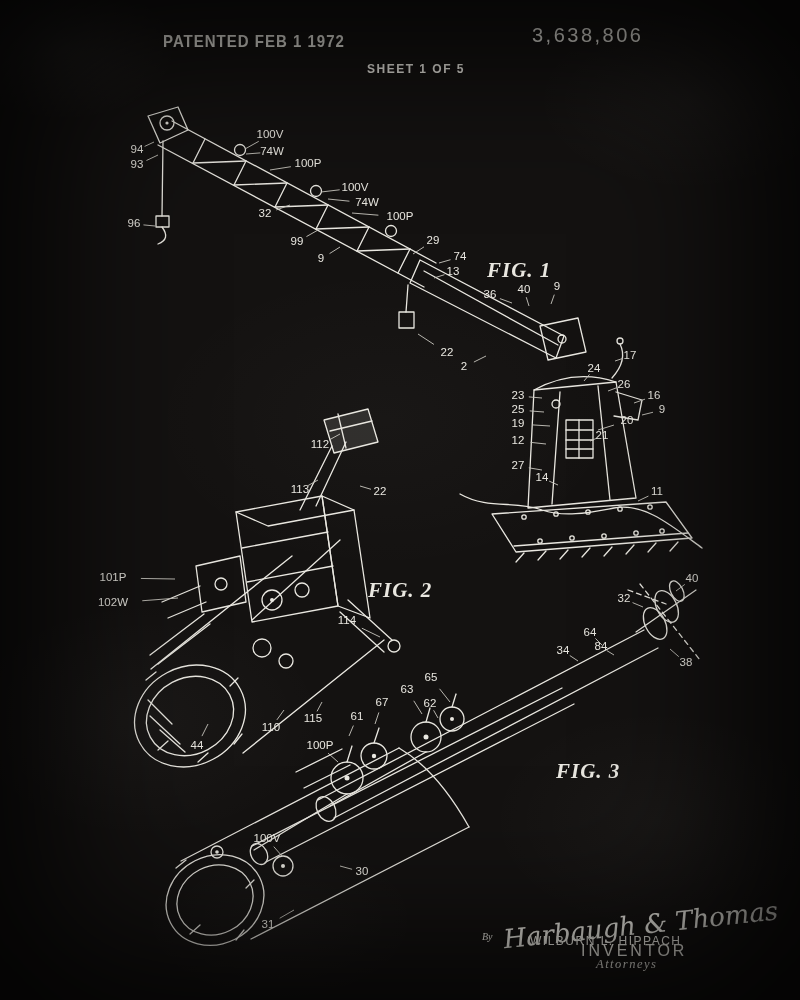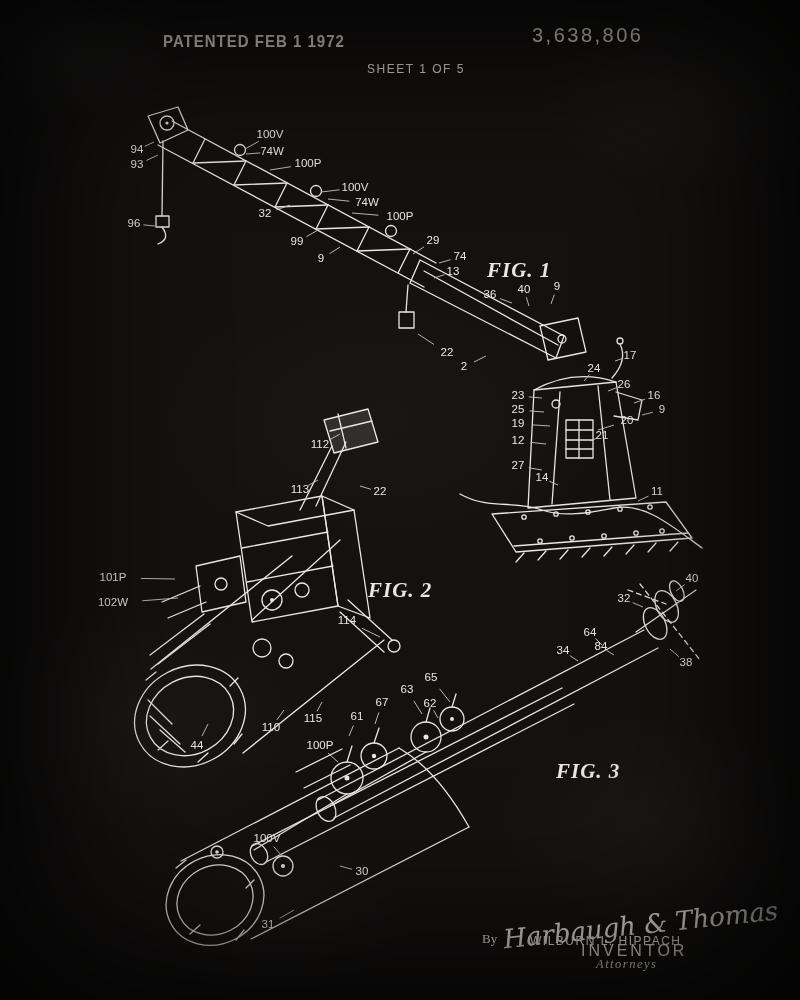--- a/index.html
+++ b/index.html
@@ -35,33 +35,33 @@
     left:163px;top:33px;
     font-size:15px;font-weight:bold;letter-spacing:1px;
     transform:scaleY(1.08);
   }
   .patent-number{
     left:532px;top:24px;
     font-size:20px;font-weight:400;letter-spacing:2.5px;
   }
   .sheet{
     left:367px;top:62px;
-    font-size:12px;font-weight:normal;letter-spacing:1.5px;
+    font-size:12px;font-weight:bold;letter-spacing:1.5px;
   }
   .inventor-label{
     left:581px;top:942px;
     font-size:16px;letter-spacing:3px;
   }
   .inventor-name{
     left:530px;top:934px;
     font-size:12px;letter-spacing:1.5px;
   }
   .by-label{
     left:482px;top:931px;
-    font-size:13px;
+    font-size:10px;font-style:italic;
     font-family:"Liberation Serif", serif;
   }
   .signature{
     left:503px;top:913px;
     width:215px;
     font-family:"DejaVu Serif", serif;
     font-style:italic;
     font-size:26px;
     transform:rotate(-6deg);
     letter-spacing:0px;

